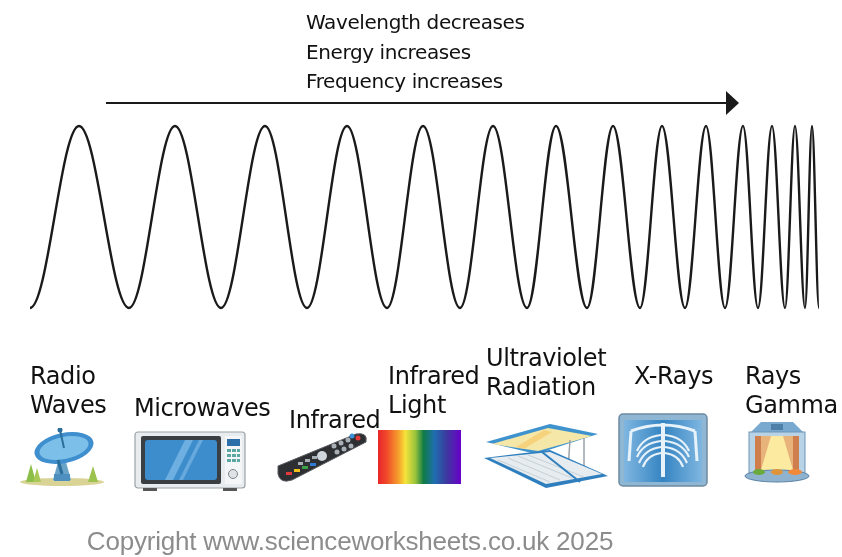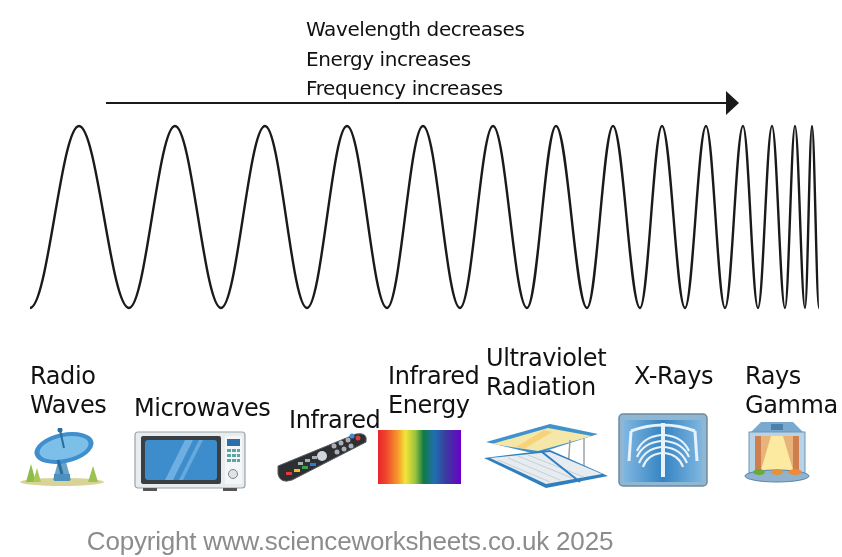--- a/index.html
+++ b/index.html
@@ -1,18 +1,18 @@
 <!DOCTYPE html>
 <html><head>
 <meta charset="utf-8">
 <style>
   html, body { margin:0; padding:0; background:#ffffff; }
   body { width:842px; height:557px; position:relative; overflow:hidden;
          font-family:"DejaVu Sans", sans-serif; color:#111; }
-  .header { position:absolute; left:306px; top:8px; font-size:20px; line-height:29.5px;margin-top:7px; }
+  .header { position:absolute; left:306px; top:8px; font-size:20px; line-height:29.5px; }
   .header div { white-space:nowrap; letter-spacing:-0.4px; }
   svg.wave-svg { position:absolute; left:0; top:0; }
   .label { position:absolute; font-size:24px; line-height:29px; letter-spacing:-0.4px; white-space:nowrap; }
   .icon { position:absolute; }
   .copyright { position:absolute; left:0; width:700px; top:526px; text-align:center;
                font-family:"Liberation Sans", sans-serif; font-size:26px; color:#8c8c8c; letter-spacing:-0.2px; }
 </style>
 </head>
 <body>
 
@@ -35,21 +35,21 @@
     <div>Waves</div>
 </div>
 <div class="label" style="left:134px; top:382px;margin-top:12px;">
   <div>Microwaves</div>
 </div>
 <div class="label" style="left:289px; top:362px;margin-top:44px;">
   <div>Infrared</div>
 </div>
 <div class="label" style="left:388px; top:362px;">
   <div>Infrared</div>
-    <div>Energy</div>
+    <div>Light</div>
 </div>
 <div class="label" style="left:486px; top:344px;">
   <div>Ultraviolet</div>
     <div>Radiation</div>
 </div>
 <div class="label" style="left:634px; top:362px;">
   <div>X-Rays</div>
 </div>
 <div class="label" style="left:745px; top:362px;">
   <div>Rays</div>

